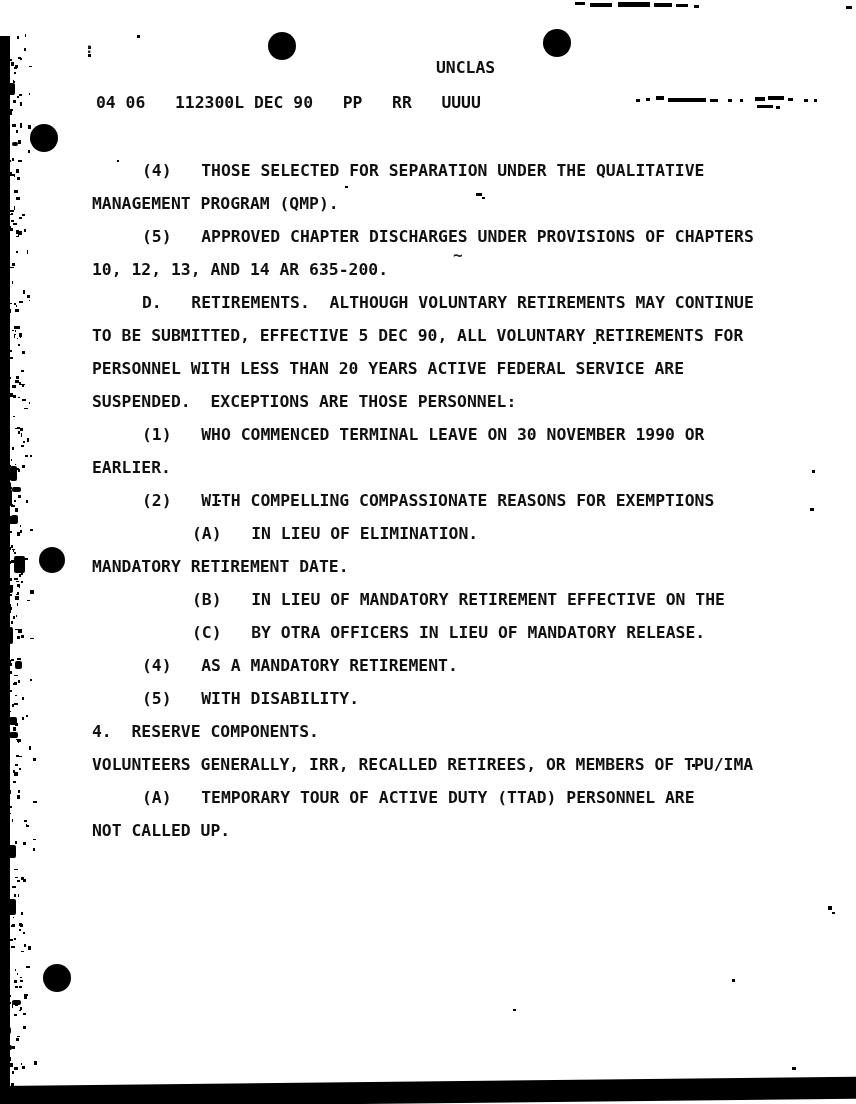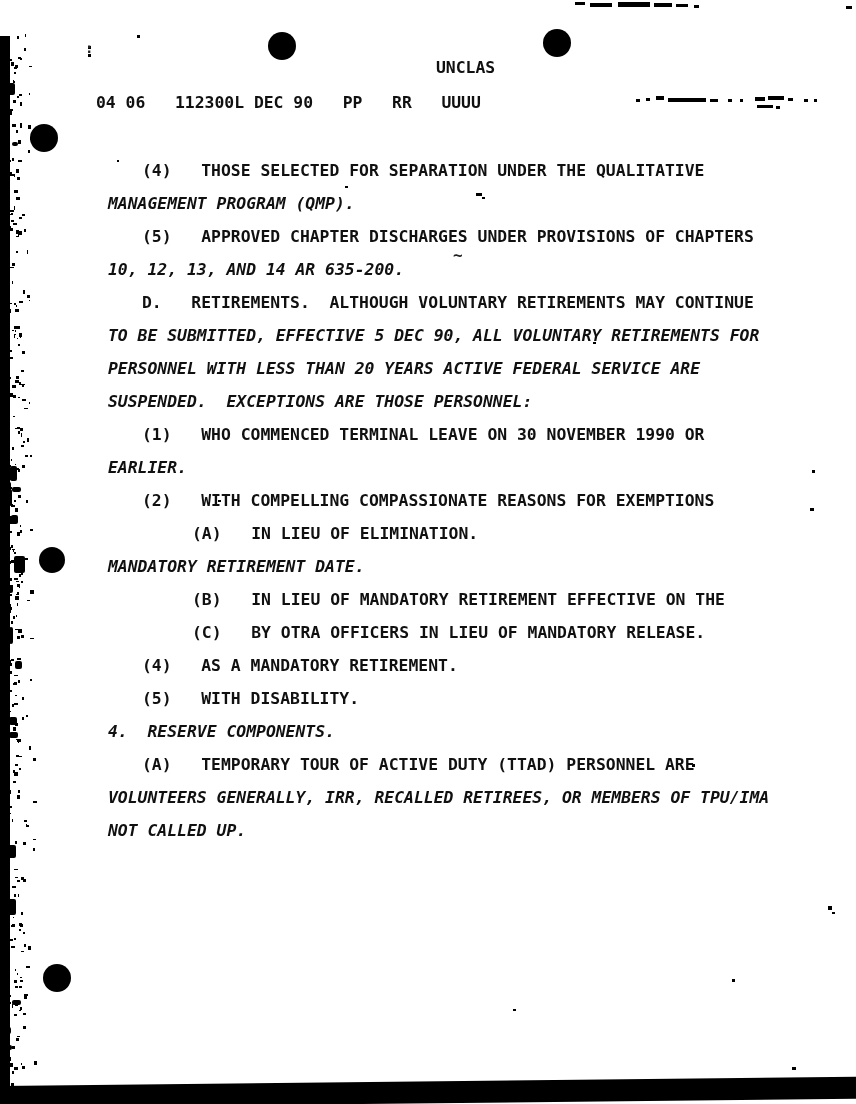--- a/index.html
+++ b/index.html
@@ -9,21 +9,21 @@
   }
   .txt{
     position:absolute;white-space:pre;color:#101010;
     font-family:"DejaVu Sans Mono",monospace;font-weight:700;font-size:16.4px;
   }
   .doc-body{
     position:absolute;left:92px;top:161px;width:720px;
     font-size:16.4px;font-weight:700;color:#101010;
   }
   .line{height:33px;line-height:19px;white-space:pre;}
-  .ind0{margin-left:16px;font-style:italic;}
+  .ind0{margin-left:0;}
   .ind1{margin-left:50px;}
   .ind2{margin-left:100px;}
   .hole{position:absolute;background:#000;border-radius:50%;}
   .bar-left{position:absolute;left:0;top:36px;width:10px;height:1068px;background:#000;}
   .bar-bottom{
     position:absolute;left:-8px;top:1086px;width:880px;height:22px;background:#000;
     transform:rotate(-0.62deg);transform-origin:left center;
   }
   .mark{position:absolute;background:#000;}
   .noise-txt{position:absolute;color:#222;font-family:"DejaVu Sans Mono",monospace;font-weight:700;}
@@ -750,18 +750,18 @@
       <div class="line ind1">(1)   WHO COMMENCED TERMINAL LEAVE ON 30 NOVEMBER 1990 OR</div>
       <div class="line ind0">EARLIER.</div>
       <div class="line ind1">(2)   WITH COMPELLING COMPASSIONATE REASONS FOR EXEMPTIONS</div>
       <div class="line ind2">(A)   IN LIEU OF ELIMINATION.</div>
       <div class="line ind0">MANDATORY RETIREMENT DATE.</div>
       <div class="line ind2">(B)   IN LIEU OF MANDATORY RETIREMENT EFFECTIVE ON THE</div>
       <div class="line ind2">(C)   BY OTRA OFFICERS IN LIEU OF MANDATORY RELEASE.</div>
       <div class="line ind1">(4)   AS A MANDATORY RETIREMENT.</div>
       <div class="line ind1">(5)   WITH DISABILITY.</div>
       <div class="line ind0">4.  RESERVE COMPONENTS.</div>
+      <div class="line ind0">VOLUNTEERS GENERALLY, IRR, RECALLED RETIREES, OR MEMBERS OF TPU/IMA</div>
       <div class="line ind1">(A)   TEMPORARY TOUR OF ACTIVE DUTY (TTAD) PERSONNEL ARE</div>
-      <div class="line ind0">VOLUNTEERS GENERALLY, IRR, RECALLED RETIREES, OR MEMBERS OF TPU/IMA</div>
       <div class="line ind0">NOT CALLED UP.</div>
     </div>
 
 </div>
 
 </body></html>

